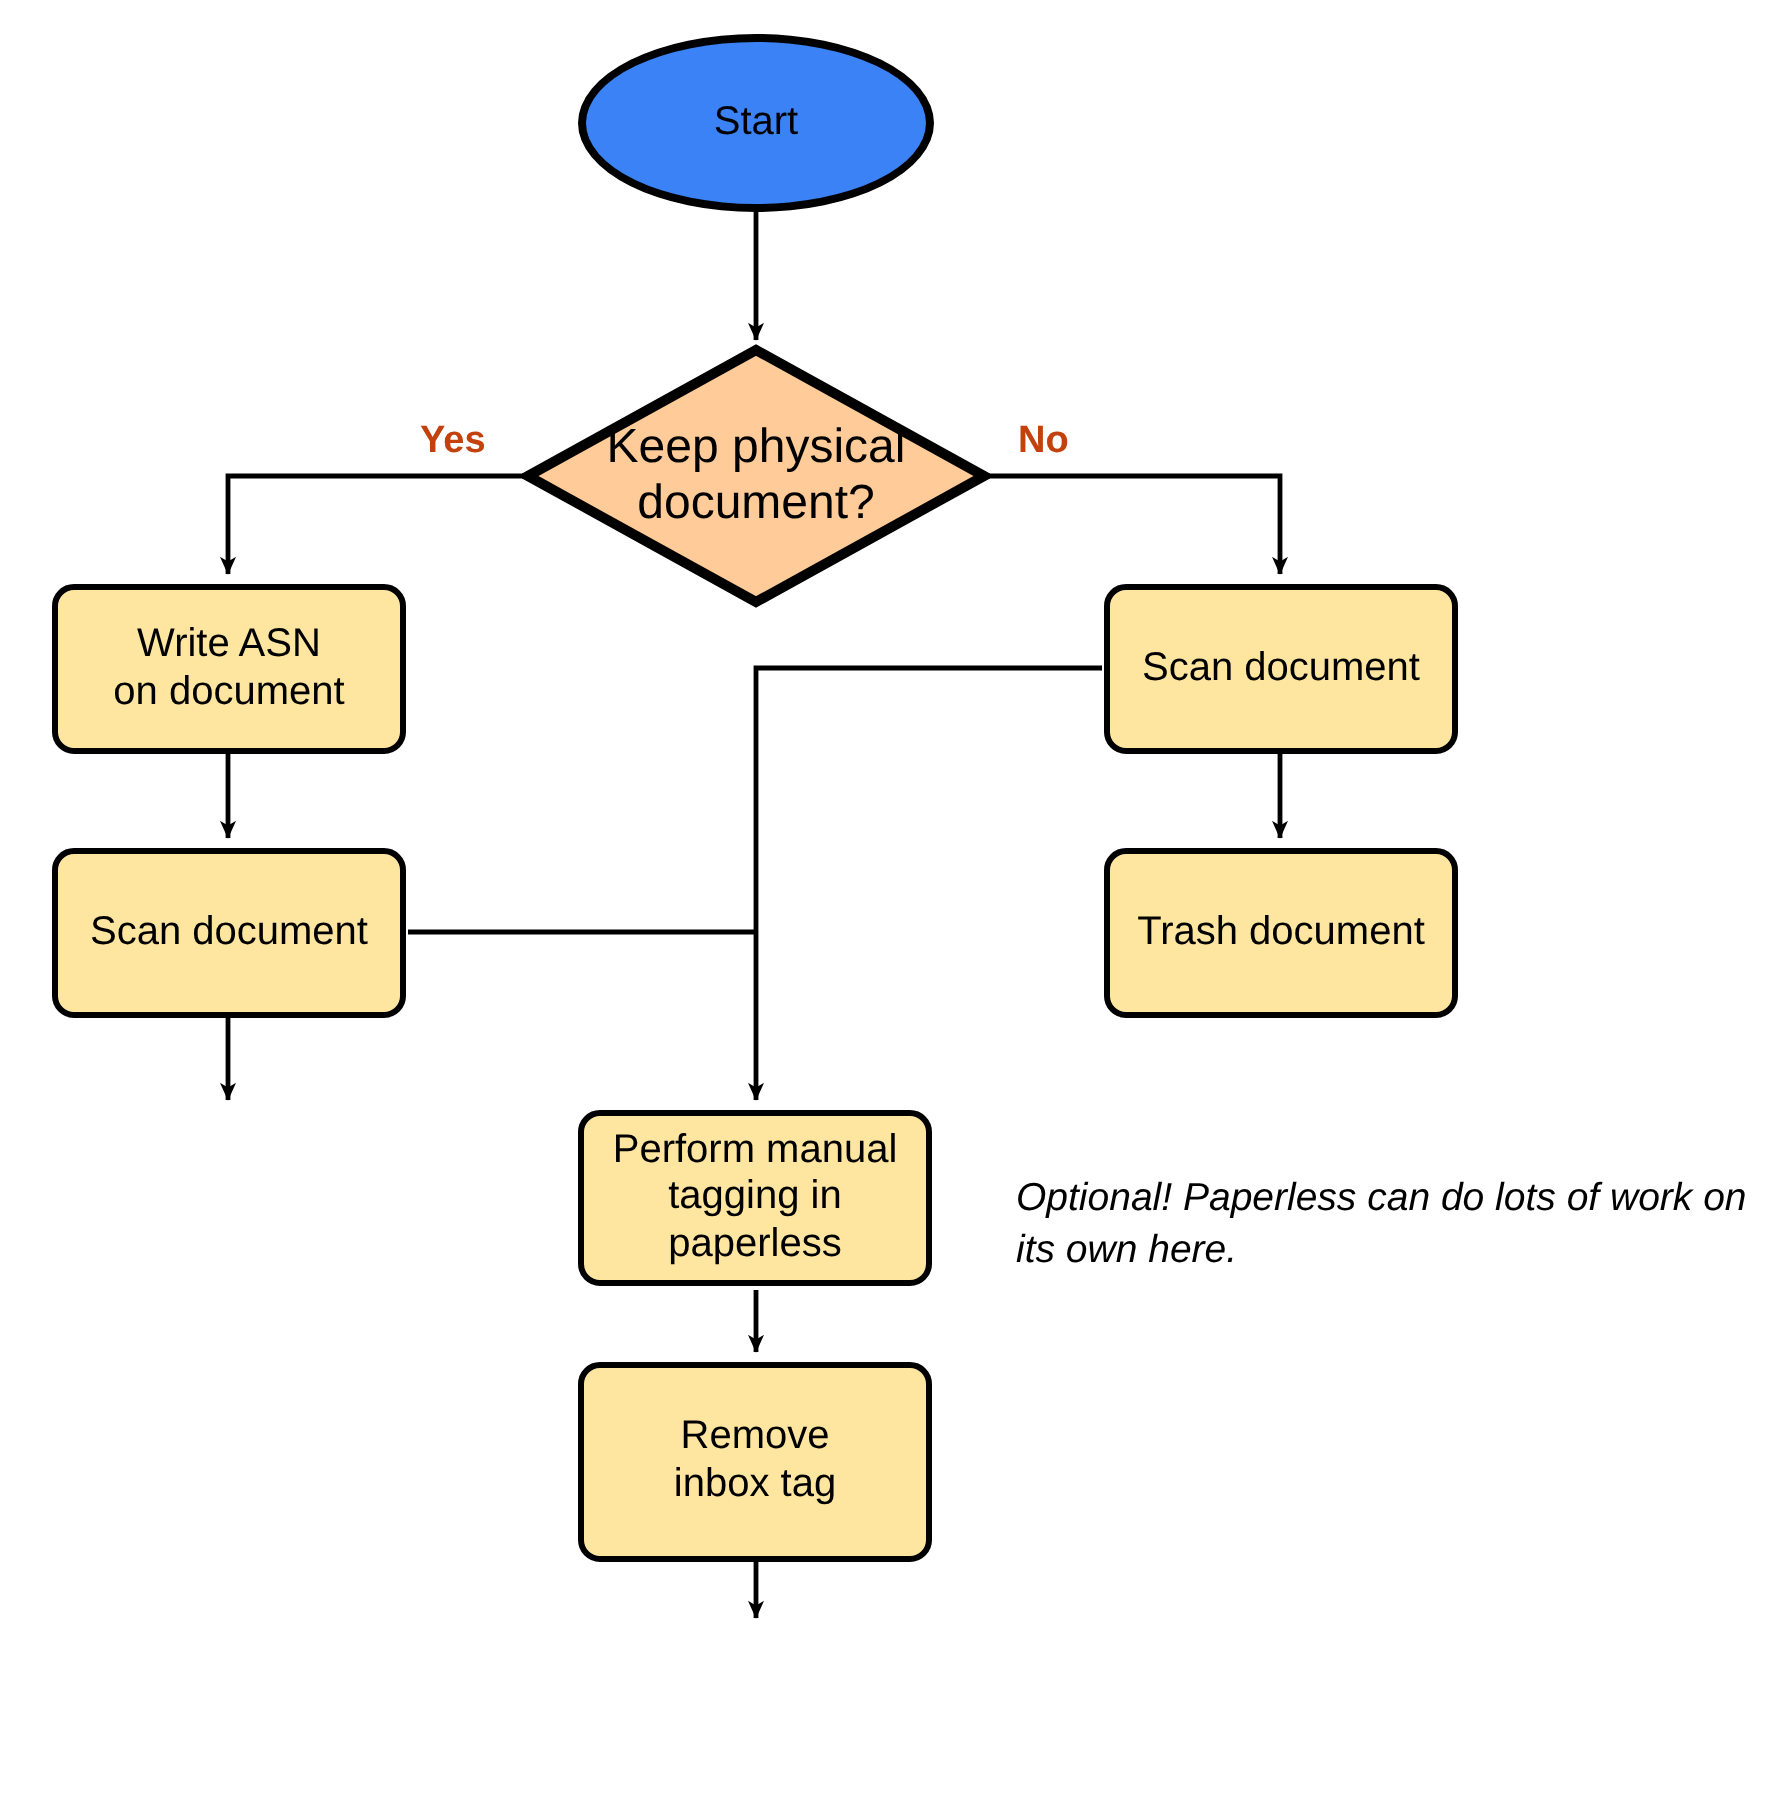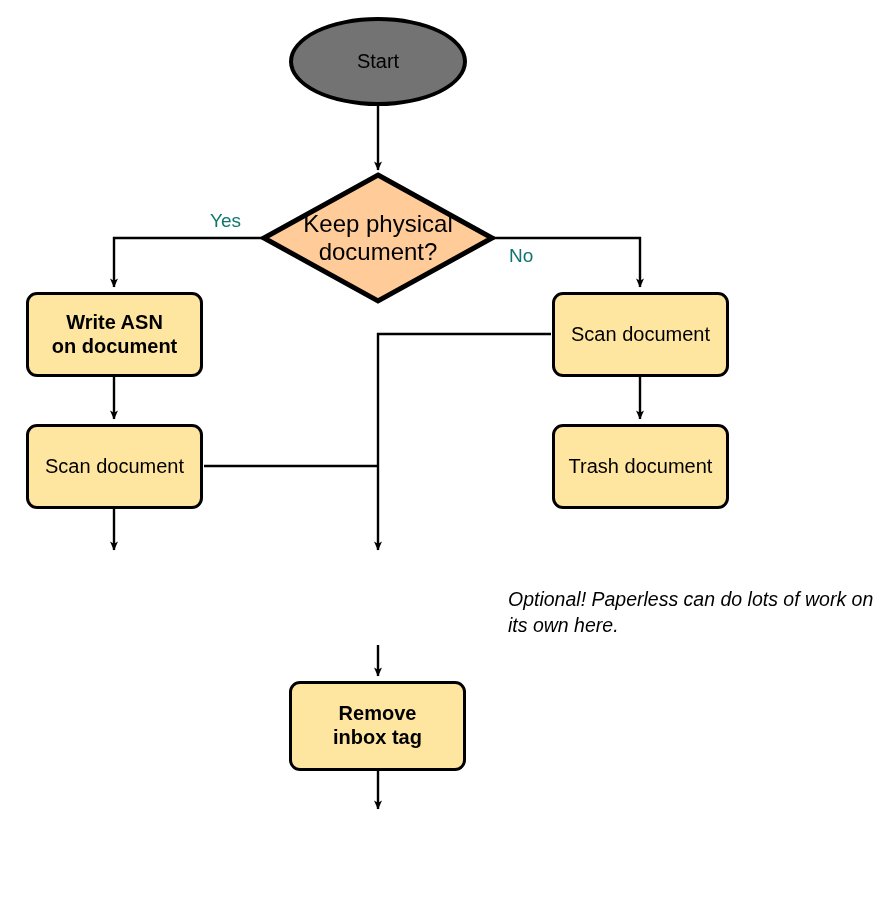--- a/index.html
+++ b/index.html
@@ -41,21 +41,21 @@
     white-space: pre-line;
     z-index: 3;
   }
   .node.process {
     background: #ffe6a0;
     border: 3px solid #000000;
     border-radius: 11px;
     font-size: 20px;
   }
   .node.terminal {
-    background: #737373;
+    background: #3b82f6;
     border: 4px solid #000000;
     border-radius: 50%;
     font-size: 20px;
   }
   .node.decision {
     background: transparent;
     border: none;
     font-size: 24px;
   }
   .decision-shape {
@@ -66,24 +66,25 @@
     height: 100%;
   }
   .decision-label {
     position: relative;
     z-index: 2;
     width: 100%;
   }
   .edge-label {
     position: absolute;
     font-size: 19px;
-    color: #0f766e;
+    color: #c2410c;
     background: transparent;
     z-index: 4;
     white-space: nowrap;
+    font-weight: bold;
   }
   .note {
     position: absolute;
     font-size: 19.5px;
     font-style: italic;
     color: #000000;
     line-height: 1.33;
     z-index: 4;
     white-space: pre-line;
   }
@@ -127,42 +128,47 @@
 
   <div class="node decision" style="left:261px; top:172px; width:234px; height:132px;">
     <svg class="decision-shape" viewBox="0 0 234 132" preserveAspectRatio="none">
       <polygon points="117,3 231,66 117,129 3,66" fill="#ffcc99" stroke="#000000" stroke-width="5"></polygon>
     </svg>
     <span class="decision-label">Keep physical
 document?</span>
   </div>
 
   <div class="edge-label" style="left:210px; top:210px;">Yes</div>
-  <div class="edge-label" style="left:509px; top:210px;margin-top:35px;">No</div>
+  <div class="edge-label" style="left:509px; top:210px;">No</div>
 
-  <div class="node process" style="left:26px; top:292px; width:177px; height:85px;font-weight:bold;">
+  <div class="node process" style="left:26px; top:292px; width:177px; height:85px;">
     <span>Write ASN
 on document</span>
   </div>
 
   <div class="node process" style="left:26px; top:424px; width:177px; height:85px;">
     <span>Scan document</span>
   </div>
 
 
   <div class="node process" style="left:552px; top:292px; width:177px; height:85px;">
     <span>Scan document</span>
   </div>
 
   <div class="node process" style="left:552px; top:424px; width:177px; height:85px;text-align:center;">
     <span>Trash document</span>
   </div>
 
+  <div class="node process" style="left:289px; top:555px; width:177px; height:88px;">
+    <span>Perform manual
+tagging in
+paperless</span>
+  </div>
 
-  <div class="node process" style="left:289px; top:681px; width:177px; height:90px;font-weight:bold;">
+  <div class="node process" style="left:289px; top:681px; width:177px; height:100px;">
     <span>Remove
 inbox tag</span>
   </div>
 
 
   <div class="note" style="left:508px; top:587px; width:400px;">Optional! Paperless can do lots of work on
 its own here.</div>
 
 </div>
 

